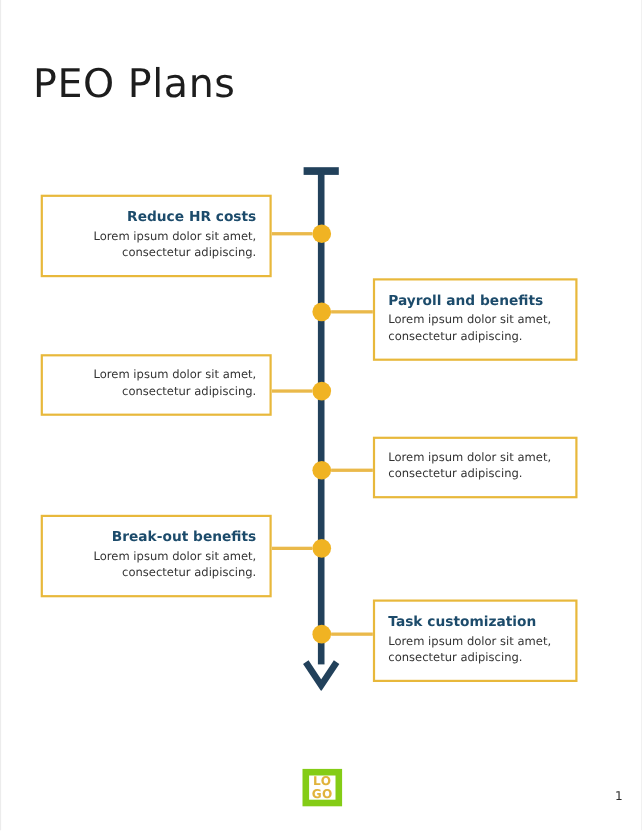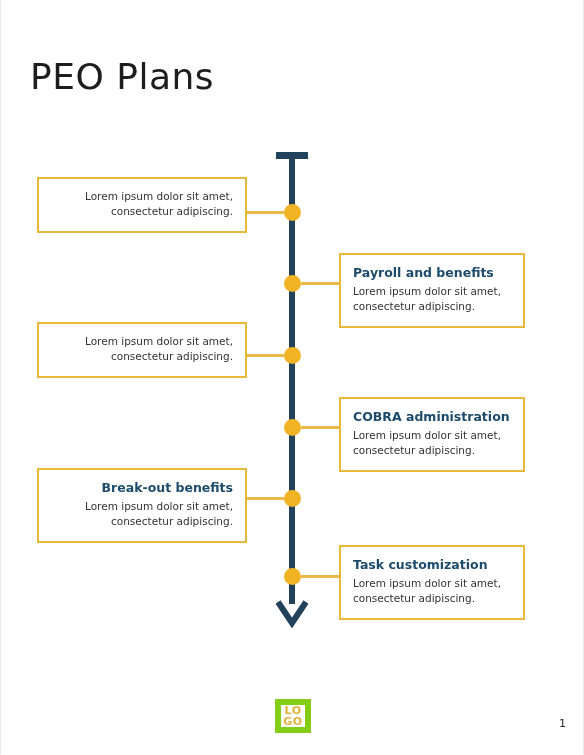--- a/index.html
+++ b/index.html
@@ -151,37 +151,37 @@
   <div id="timeline-top-cap"></div>
   <div id="timeline-axis"></div>
 
   <svg id="timeline-arrow" viewBox="0 0 34 32" xmlns="http://www.w3.org/2000/svg">
     <polyline points="3,6 17,27 31,6" fill="none" stroke="#22415b" stroke-width="6" stroke-linecap="butt" stroke-linejoin="miter"></polyline>
   </svg>
 
   <div id="timeline-items">
       <div class="connector" style="top: 212px; left: 246px; width: 36.5px;"></div>
       <div class="item-box left" style="top: 177px;">
+        <p class="item-heading">Reduce HR costs</p>
         <p class="item-body">Lorem ipsum dolor sit amet, consectetur adipiscing.</p>
       </div>
       <div class="timeline-dot" style="top: 212px;"></div>
       <div class="connector" style="top: 283px; left: 299.5px; width: 38.5px;"></div>
       <div class="item-box right" style="top: 253px;">
         <p class="item-heading">Payroll and benefits</p>
         <p class="item-body">Lorem ipsum dolor sit amet, consectetur adipiscing.</p>
       </div>
       <div class="timeline-dot" style="top: 283px;"></div>
       <div class="connector" style="top: 355px; left: 246px; width: 36.5px;"></div>
       <div class="item-box left" style="top: 322px;">
         <p class="item-body">Lorem ipsum dolor sit amet, consectetur adipiscing.</p>
       </div>
       <div class="timeline-dot" style="top: 355px;"></div>
       <div class="connector" style="top: 427px; left: 299.5px; width: 38.5px;"></div>
       <div class="item-box right" style="top: 397px;">
-        <p class="item-heading">COBRA administration</p>
         <p class="item-body">Lorem ipsum dolor sit amet, consectetur adipiscing.</p>
       </div>
       <div class="timeline-dot" style="top: 427px;"></div>
       <div class="connector" style="top: 498px; left: 246px; width: 36.5px;"></div>
       <div class="item-box left" style="top: 468px;">
         <p class="item-heading">Break-out benefits</p>
         <p class="item-body">Lorem ipsum dolor sit amet, consectetur adipiscing.</p>
       </div>
       <div class="timeline-dot" style="top: 498px;"></div>
       <div class="connector" style="top: 576px; left: 299.5px; width: 38.5px;"></div>

